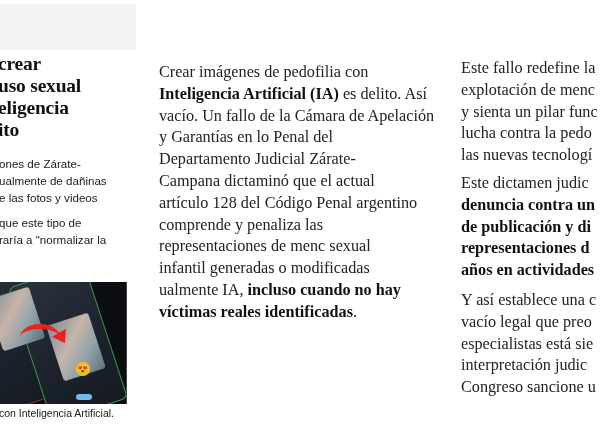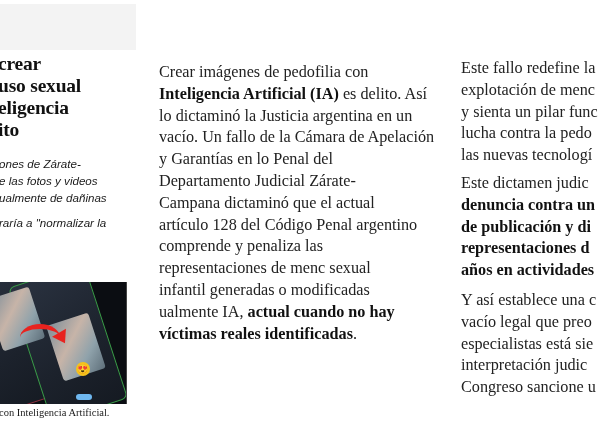--- a/index.html
+++ b/index.html
@@ -39,21 +39,21 @@
     .subtitle {
       position: absolute;
       left: -1px;
       top: 155px;
       width: 150px;
       font-family: "Liberation Sans", "DejaVu Sans", sans-serif;
       font-size: 11.6px;
       line-height: 17px;
       color: #1a1a1a;
     }
-    .subtitle span { display: block; white-space: nowrap; font-style: italic; }
+    .subtitle span { display: block; white-space: nowrap; }
     .subtitle .gap { height: 8px; }
     .photo {
       position: absolute;
       left: 0;
       top: 282px;
       width: 126px;
       height: 122px;
       background: #0b0d12;
       overflow: hidden;
       border-right: 1px solid #444;
@@ -112,21 +112,21 @@
       left: 76px; top: 112px;
       width: 16px; height: 6px;
       border-radius: 3px;
       background: #6fb8f0;
     }
     .caption {
       position: absolute;
       left: -1px;
       top: 406px;
       width: 200px;
-      font-family: Liberation Serif, serif;
+      font-family: Liberation Sans, sans-serif;
       font-size: 10.5px;
       line-height: 14px;
       color: #1a1a1a;
       white-space: nowrap;
     }
     .col {
       position: absolute;
       font-family: "Liberation Serif", "DejaVu Serif", serif;
       font-size: 16.2px;
       line-height: 21.8px;
@@ -156,52 +156,52 @@
 
 <h1 class="headline">
   <span>crear</span>
   <span>uso sexual</span>
   <span>eligencia</span>
   <span>ito</span>
 </h1>
 
 <div class="subtitle">
   <span>ones de Zárate-</span>
+  <span>ualmente de dañinas</span>
   <span>e las fotos y videos</span>
-  <span>ualmente de dañinas</span>
   <span class="gap"></span>
+  <span>que este tipo de</span>
   <span>raría a "normalizar la</span>
 </div>
 
 <div class="photo" title="Capturas de pantalla de teléfonos con imágenes generadas por IA, flecha roja y emoji">
   <div class="phone left"></div>
   <div class="phone right"></div>
   <div class="pic l"></div>
   <div class="pic r"></div>
   <div class="arrow"></div>
   <div class="arrow-head"></div>
   <div class="emoji">😍</div>
   <div class="btn"></div>
 </div>
 
 <div class="caption">con Inteligencia Artificial.</div>
 
 <div class="col col-main">
   <span class="line"><span>Crear imágenes de pedofilia con</span></span>
   <span class="line"><b>Inteligencia Artificial (IA)</b><span> es delito. Así</span></span>
-  <span class="line"><span>lo dictaminó la Justicia argentina en un</span></span>
   <span class="line"><span>vacío. Un fallo de la Cámara de Apelación</span></span>
   <span class="line"><span>y Garantías en lo Penal del</span></span>
   <span class="line"><span>Departamento Judicial Zárate-</span></span>
   <span class="line"><span>Campana dictaminó que el actual</span></span>
   <span class="line"><span>artículo 128 del Código Penal argentino</span></span>
   <span class="line"><span>comprende y penaliza las</span></span>
   <span class="line"><span>representaciones de menc sexual</span></span>
   <span class="line"><span>infantil generadas o modificadas</span></span>
-  <span class="line"><span>ualmente IA, </span><b>actual cuando no hay</b></span>
+  <span class="line"><span>ualmente IA, </span><b>incluso cuando no hay</b></span>
   <span class="line"><b>víctimas reales identificadas</b><span>.</span></span>
 </div>
 
 <div class="col col-right">
   <p class="p1">
     <span class="line">Este fallo redefine la</span>
     <span class="line">explotación de menc</span>
     <span class="line">y sienta un pilar func</span>
     <span class="line">lucha contra la pedo</span>
     <span class="line">las nuevas tecnologí</span>

